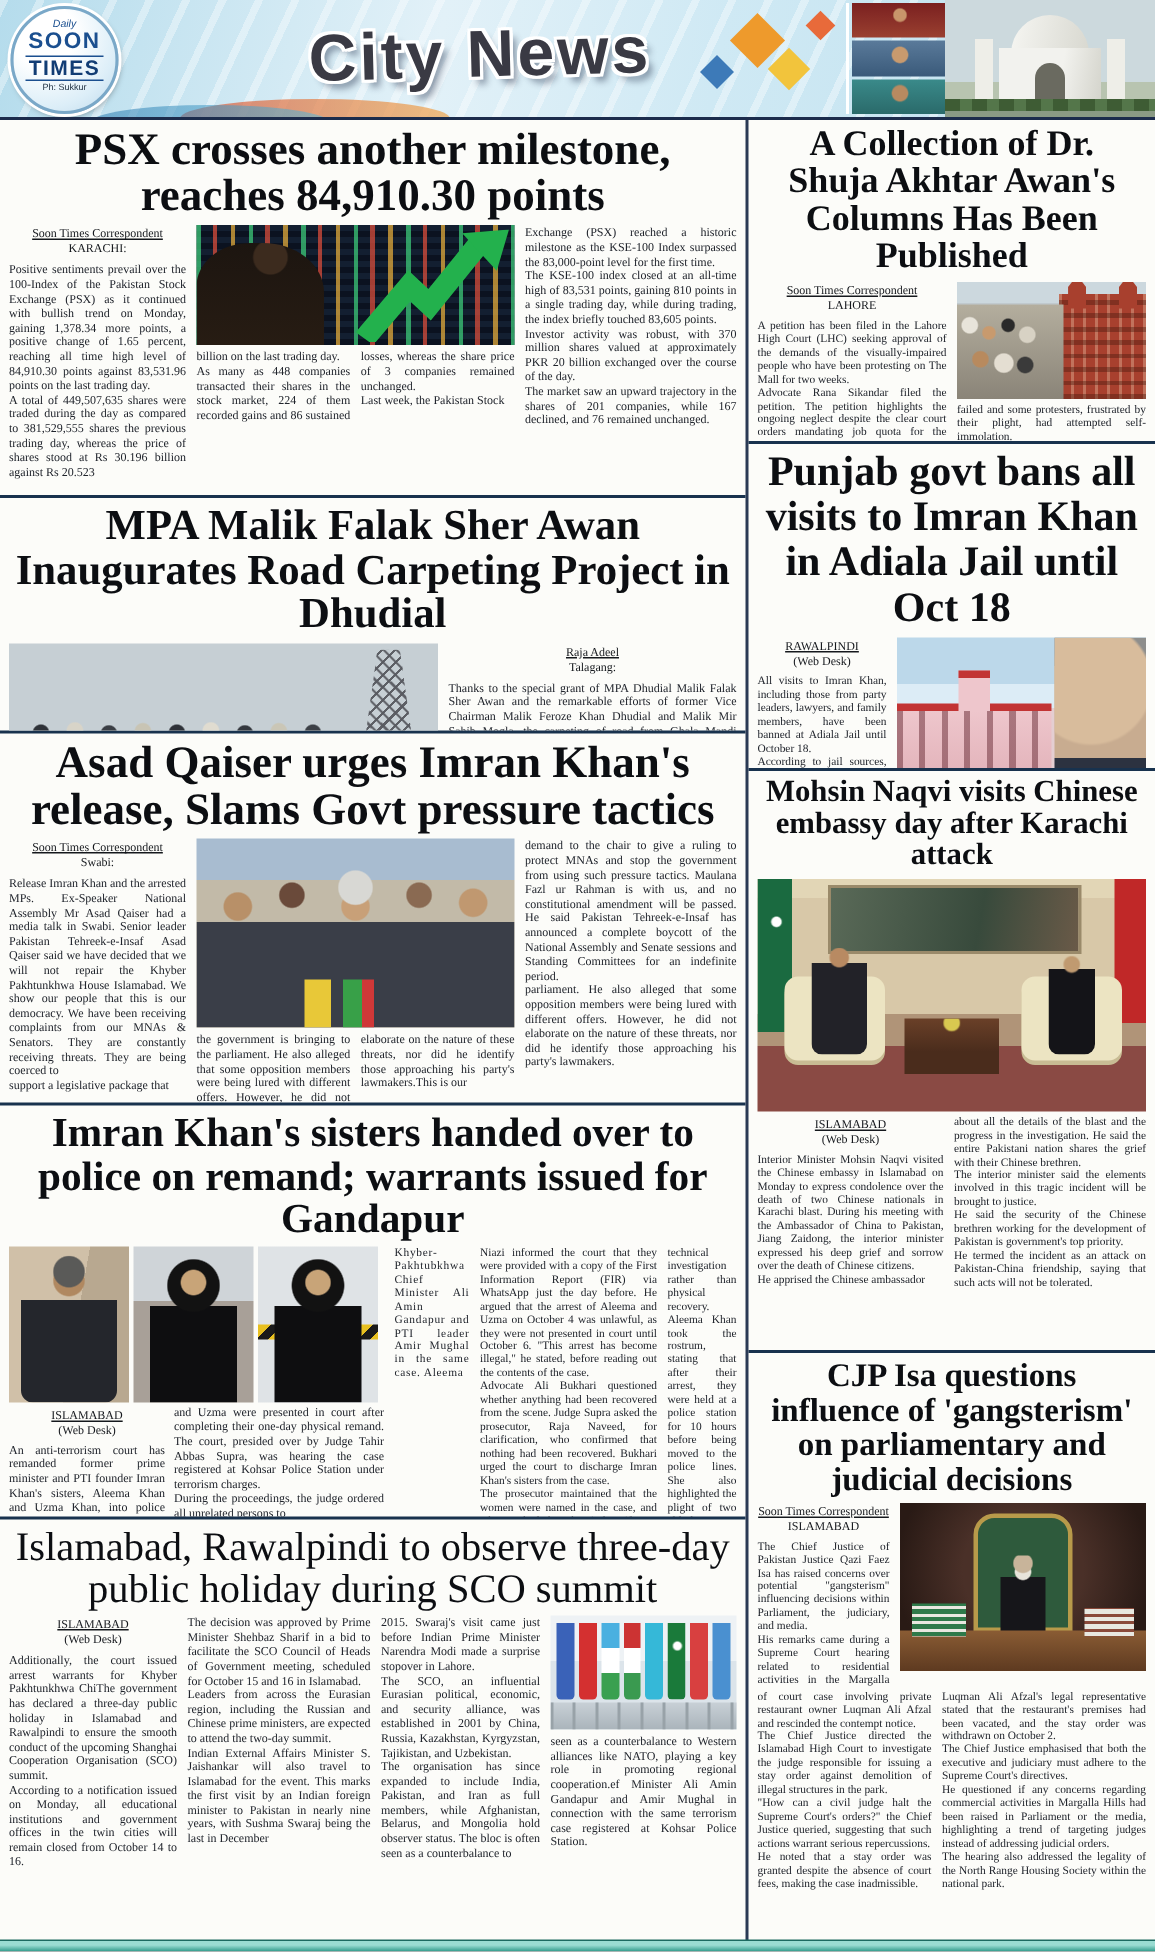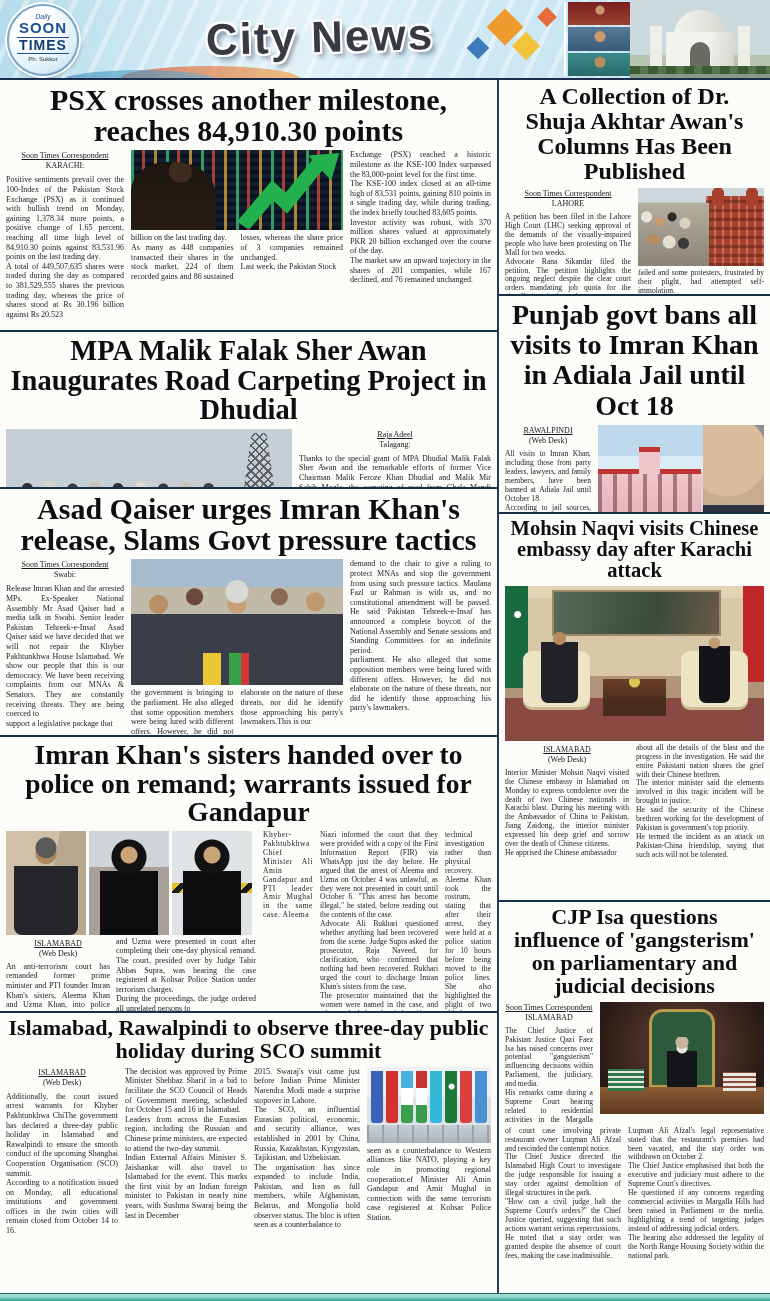--- a/index.html
+++ b/index.html
@@ -60,21 +60,21 @@
   
   .content{display:flex;height:1216px;}
   .sec-left{width:497px;border-right:2px solid #2a3a55;display:flex;flex-direction:column;}
   .sec-right{flex:1;display:flex;flex-direction:column;}
   .art{box-sizing:border-box;padding:3px 6px 0;border-bottom:2px solid #18324e;overflow:hidden;position:relative;}
   .art:last-child{border-bottom:none;}
   .hl{text-align:center;margin:1px 2px 4px;line-height:1.04;font-weight:700;color:#0c0e12;}
   .hl-psx{font-size:30px;} .hl-mpa{font-size:28.5px;} .hl-shj{font-size:24px;text-align:center;}
   .hl-adl{font-size:28px;line-height:1.08;} .hl-qsr{font-size:30px;font-weight:700;}
   .hl-nqv{font-size:20.5px;} .hl-sis{font-size:27.5px;font-weight:700;}
-  .hl-cjp{font-size:22px;} .hl-sco{font-size:22px;font-weight:700;}
+  .hl-cjp{font-size:22px;} .hl-sco{font-size:27px;font-weight:400;}
   .cols{display:flex;gap:7px;align-items:flex-start;}
   .colbox{min-width:0;}
   .body{font-size:8px;line-height:1.2;text-align:justify;margin:0;white-space:pre-line;color:#20242c;}
   .sec-right .body, .fine{font-size:7.6px;line-height:1.18;}
   .byline{text-align:center;font-size:8px;line-height:1.25;margin:1px 0 4px;}
   .byline .u{text-decoration:underline;display:block;}
   .byline .d{display:block;}
   .twocol{column-count:2;column-gap:7px;}
   .img{position:relative;overflow:hidden;margin-bottom:3px;width:100%;}
 

